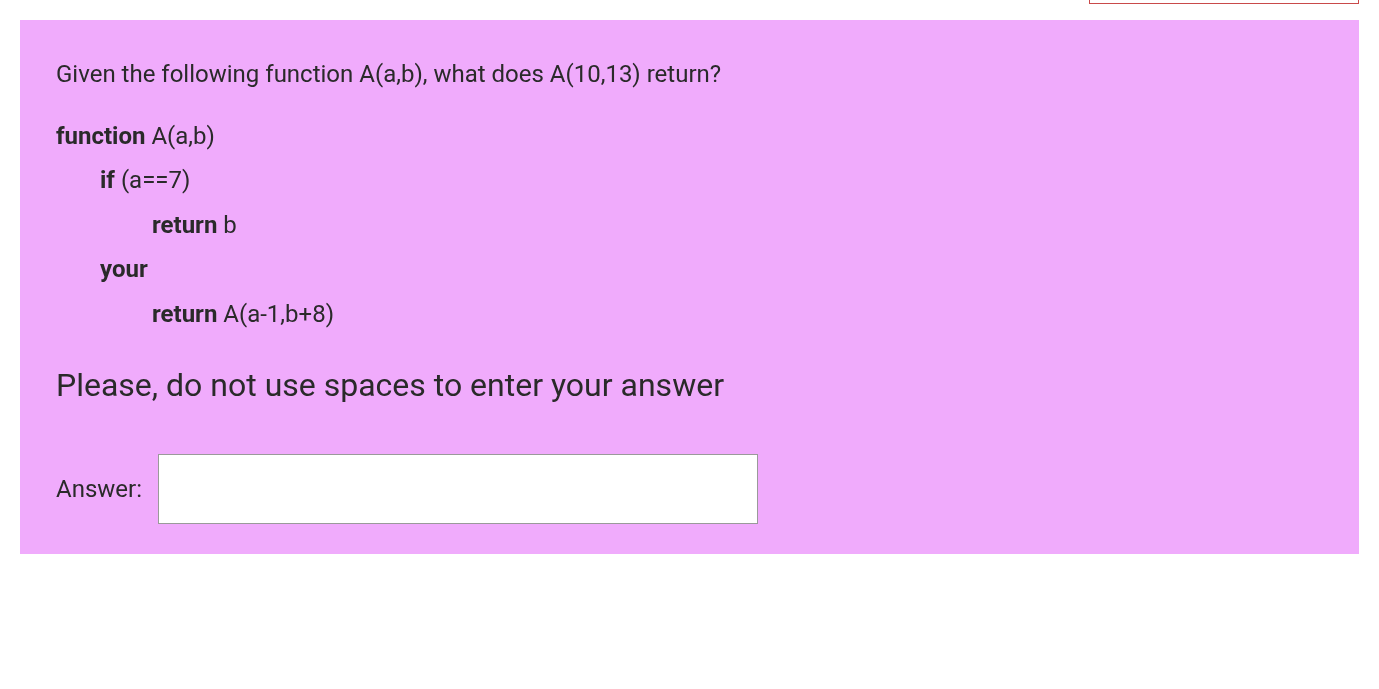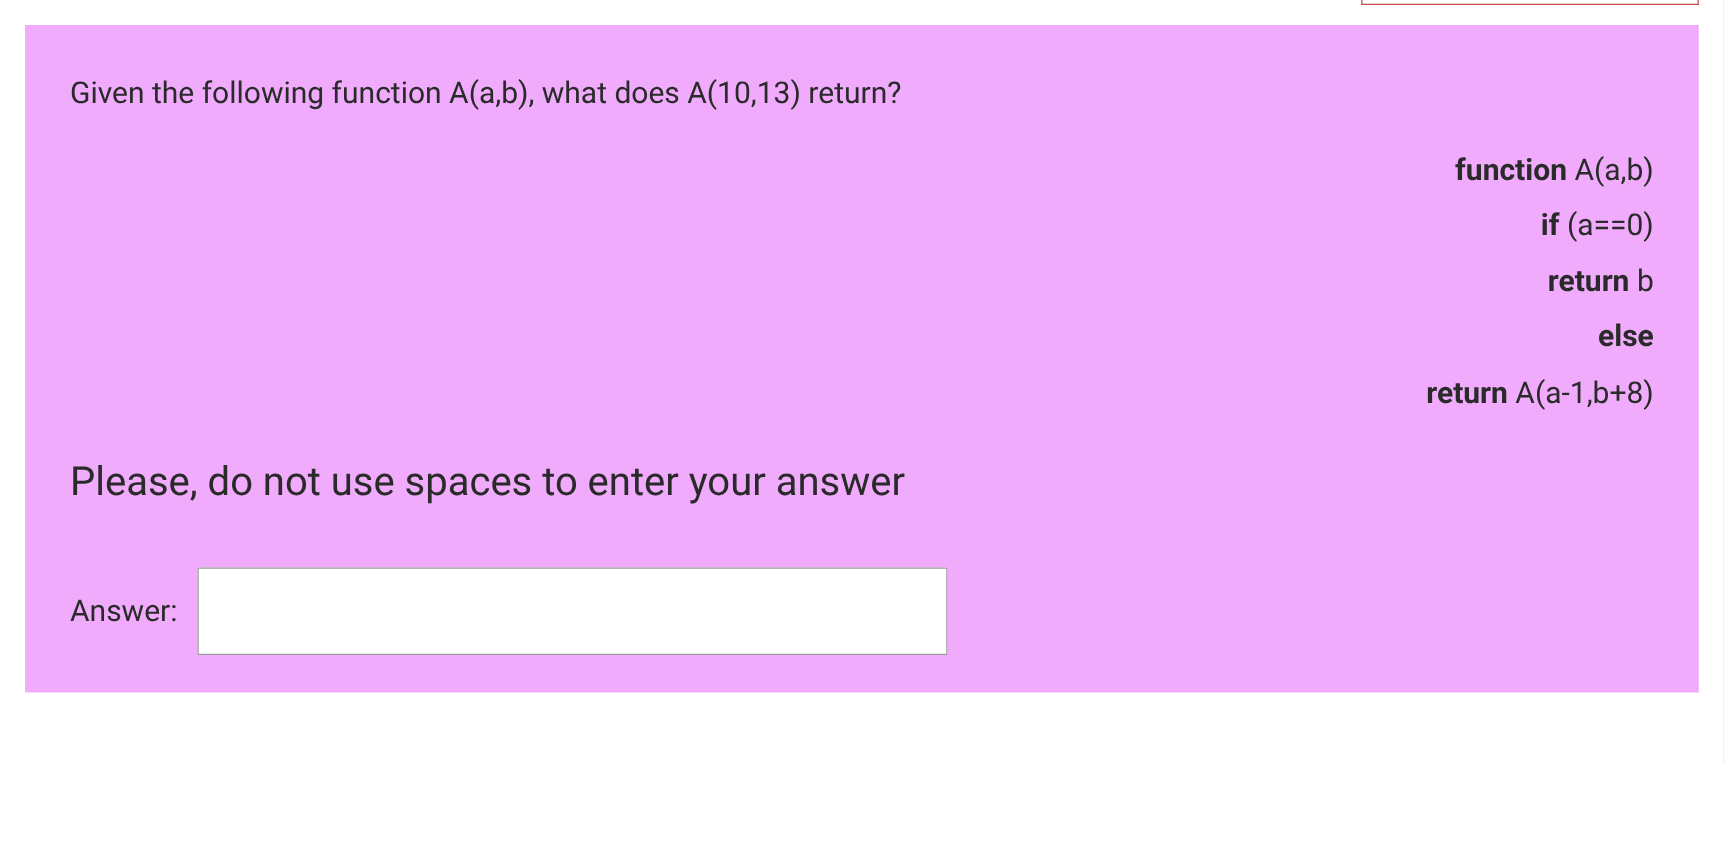--- a/index.html
+++ b/index.html
@@ -36,21 +36,20 @@
       margin-bottom: 22px;
     }
     .code-block {
       font-size: 24px;
       line-height: 1.85;
       color: #2a2a2a;
       margin-bottom: 30px;
     }
     .code-line {
       white-space: pre;
-      text-align: right;
     }
     .kw {
       font-weight: 700;
     }
     .indent1 {
       padding-left: 44px;
     }
     .indent2 {
       padding-left: 96px;
     }
@@ -81,23 +80,23 @@
 </head>
 <body>
 
 <div class="red-box"></div>
 
 <div class="question-panel">
   <p class="question-text">Given the following function A(a,b), what does A(10,13) return?</p>
 
   <div class="code-block">
     <div class="code-line"><span class="kw">function</span><span> A(a,b)</span></div>
-    <div class="code-line indent1"><span class="kw">if</span><span> (a==0)</span></div>
+    <div class="code-line indent1"><span class="kw">if</span><span> (a==7)</span></div>
     <div class="code-line indent2"><span class="kw">return</span><span> b</span></div>
-    <div class="code-line indent1"><span class="kw">else</span></div>
+    <div class="code-line indent1"><span class="kw">your</span></div>
     <div class="code-line indent2"><span class="kw">return</span><span> A(a-1,b+8)</span></div>
   </div>
 
   <p class="instruction">Please, do not use spaces to enter your answer</p>
 
   <div class="answer-row">
     <span class="answer-label">Answer:</span>
     <input type="text" class="answer-input" value="" style="">
   </div>
 </div>

